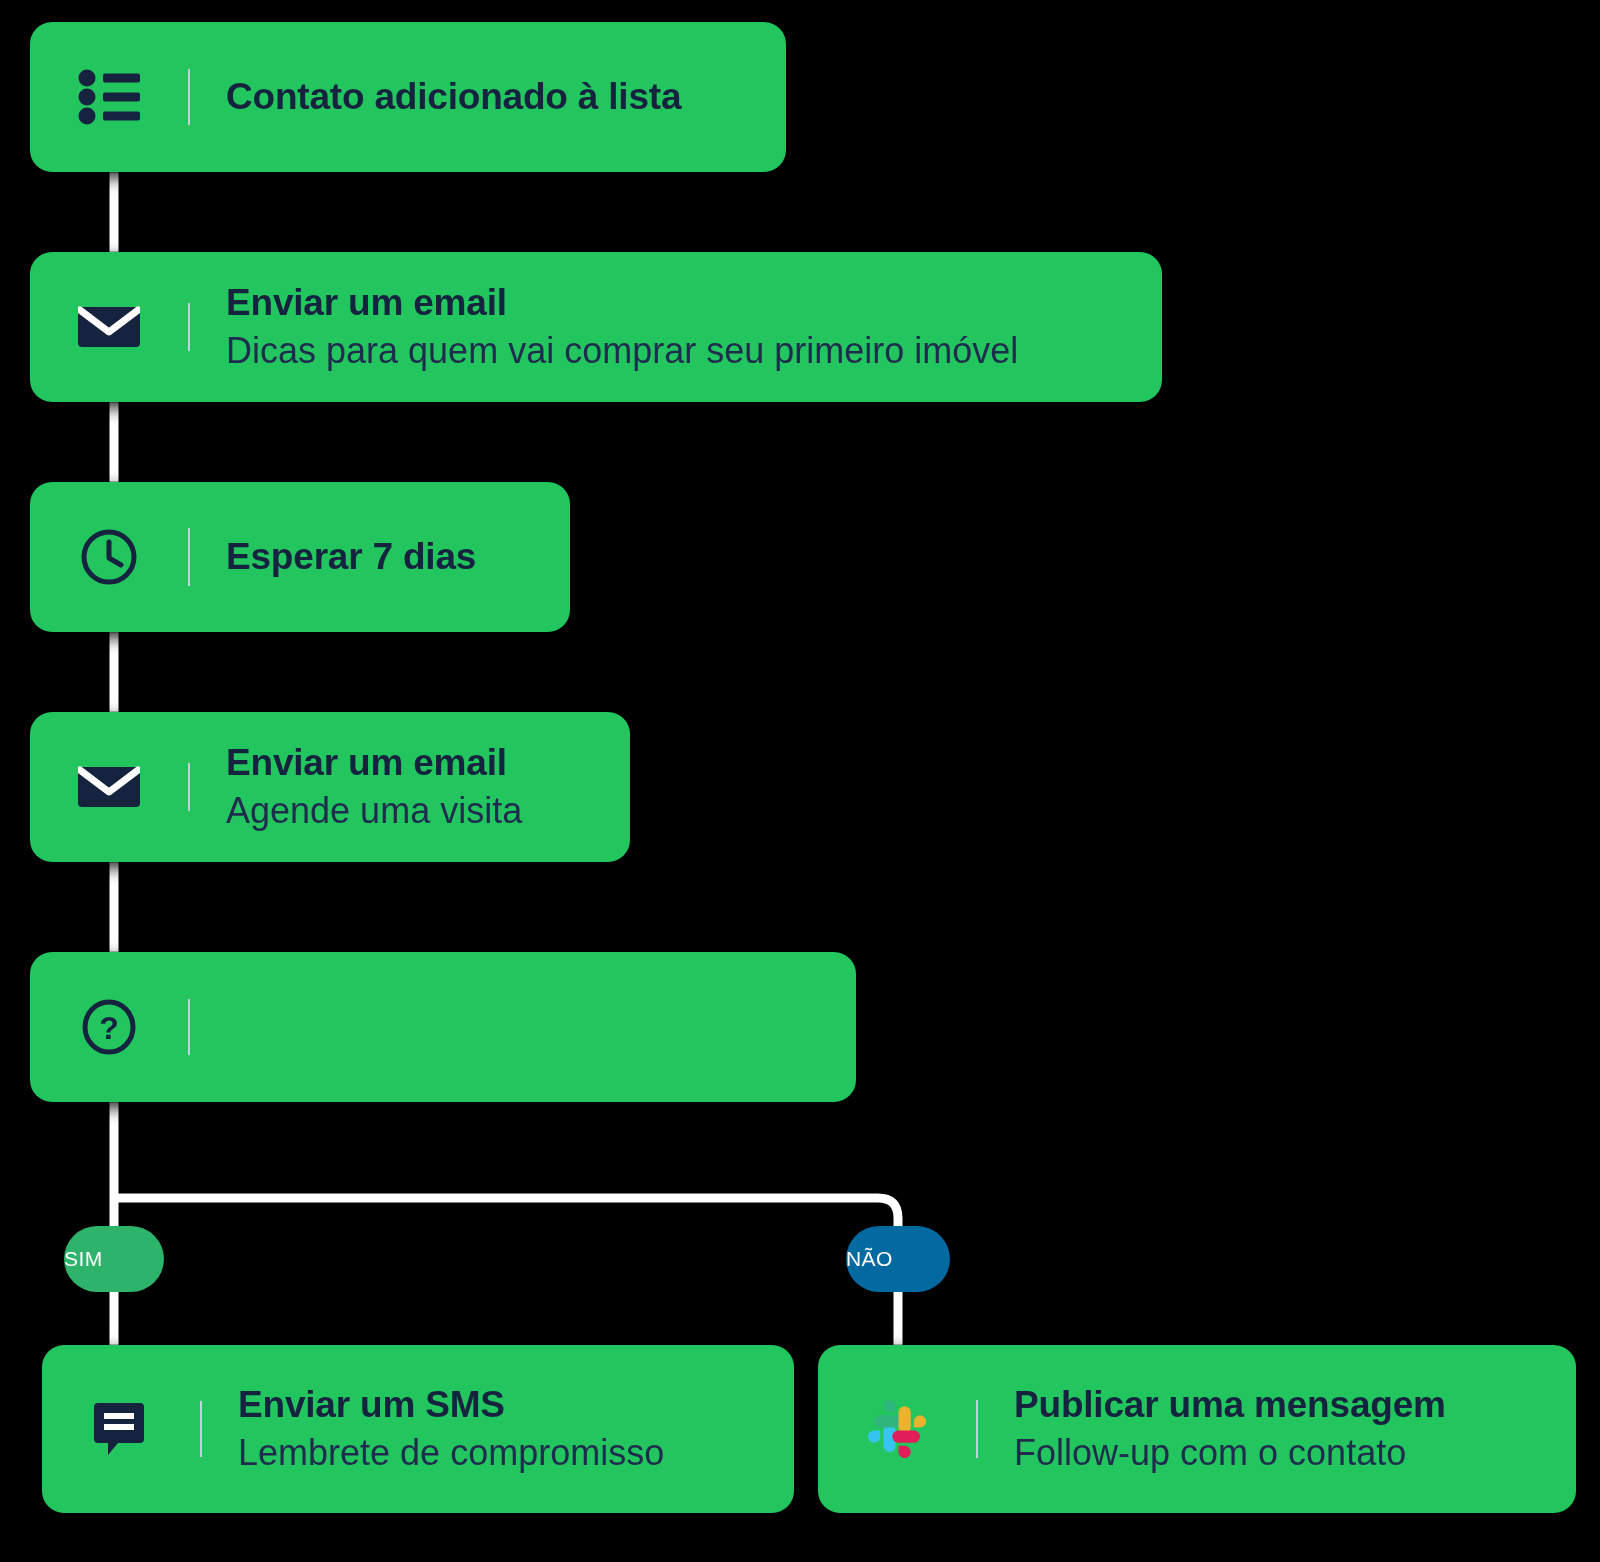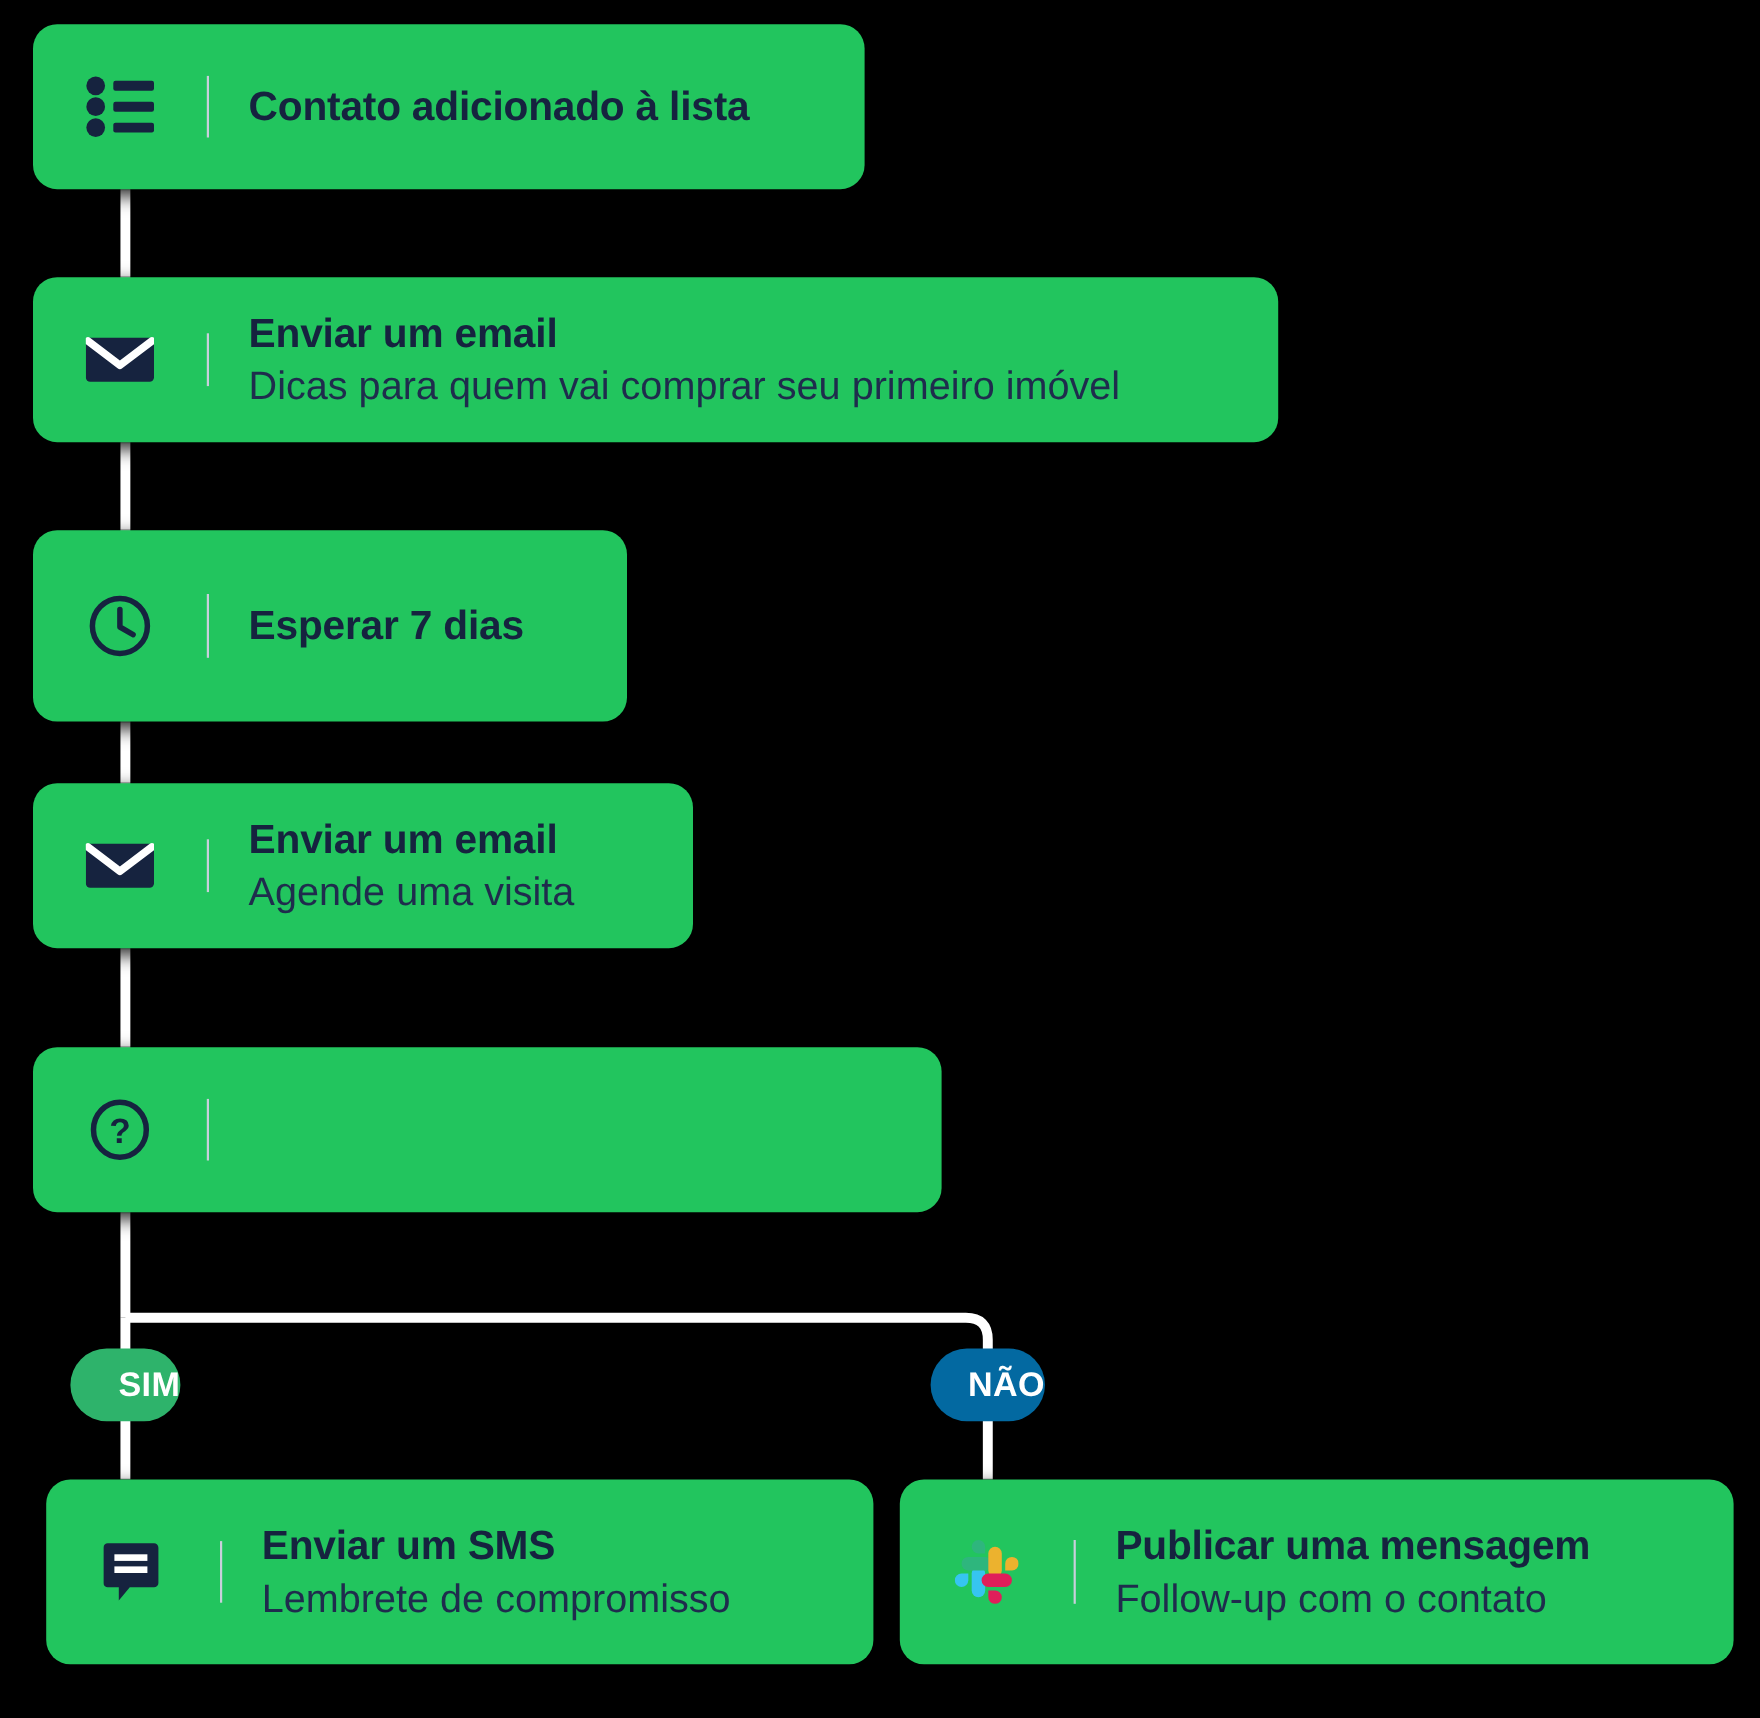--- a/index.html
+++ b/index.html
@@ -72,26 +72,26 @@
     margin-top: 4px;
     white-space: nowrap;
   }
   .card.single .card-body { justify-content: center; }
 
   
   .pill {
     position: absolute;
     display: flex;
     align-items: center;
-    justify-content: flex-end;
+    justify-content: flex-start;
     height: 66px;
     border-radius: 33px;
     color: #ffffff;
-    font-size: 31px;
-    font-weight: bold;
+    font-size: 21px;
+    font-weight: normal;
     letter-spacing: 0.4px;
     z-index: 4;
     box-sizing: border-box;
   }
   .pill-yes { background: #2eb36b; width: 100px; }
   .pill-no  { background: #0369a1; width: 104px; }
 
   svg.icon { display: block; }
 </style>
 </head>
@@ -130,21 +130,21 @@
         <path d="M4,4 H58 A4,4 0 0 1 62,8 V40 A4,4 0 0 1 58,44 H4 A4,4 0 0 1 0,40 V8 A4,4 0 0 1 4,4 Z" fill="#16233f"></path>
         <path d="M2,7 L31,29 L60,7" stroke="#ffffff" stroke-width="7" fill="none" stroke-linejoin="round" stroke-linecap="round"></path>
       </svg>
     </div>
     <div class="card-body">
       <div class="card-title">Enviar um email</div>
       <div class="card-sub">Dicas para quem vai comprar seu primeiro imóvel</div>
     </div>
   </div>
 
-  <div class="card single" style="left:30px; top:482px; width:540px; height:174px;">
+  <div class="card single" style="left:30px; top:482px; width:540px; height:150px;">
     <div class="card-icon">
       <svg class="icon" width="58" height="58" viewBox="0 0 58 58">
         <circle cx="29" cy="29" r="25" stroke="#16233f" stroke-width="5" fill="none"></circle>
         <path d="M29,14 L29,30 L41,37" stroke="#16233f" stroke-width="5" fill="none" stroke-linecap="round" stroke-linejoin="round"></path>
       </svg>
     </div>
     <div class="card-body">
       <div class="card-title">Esperar 7 dias</div>
     </div>
   </div>

